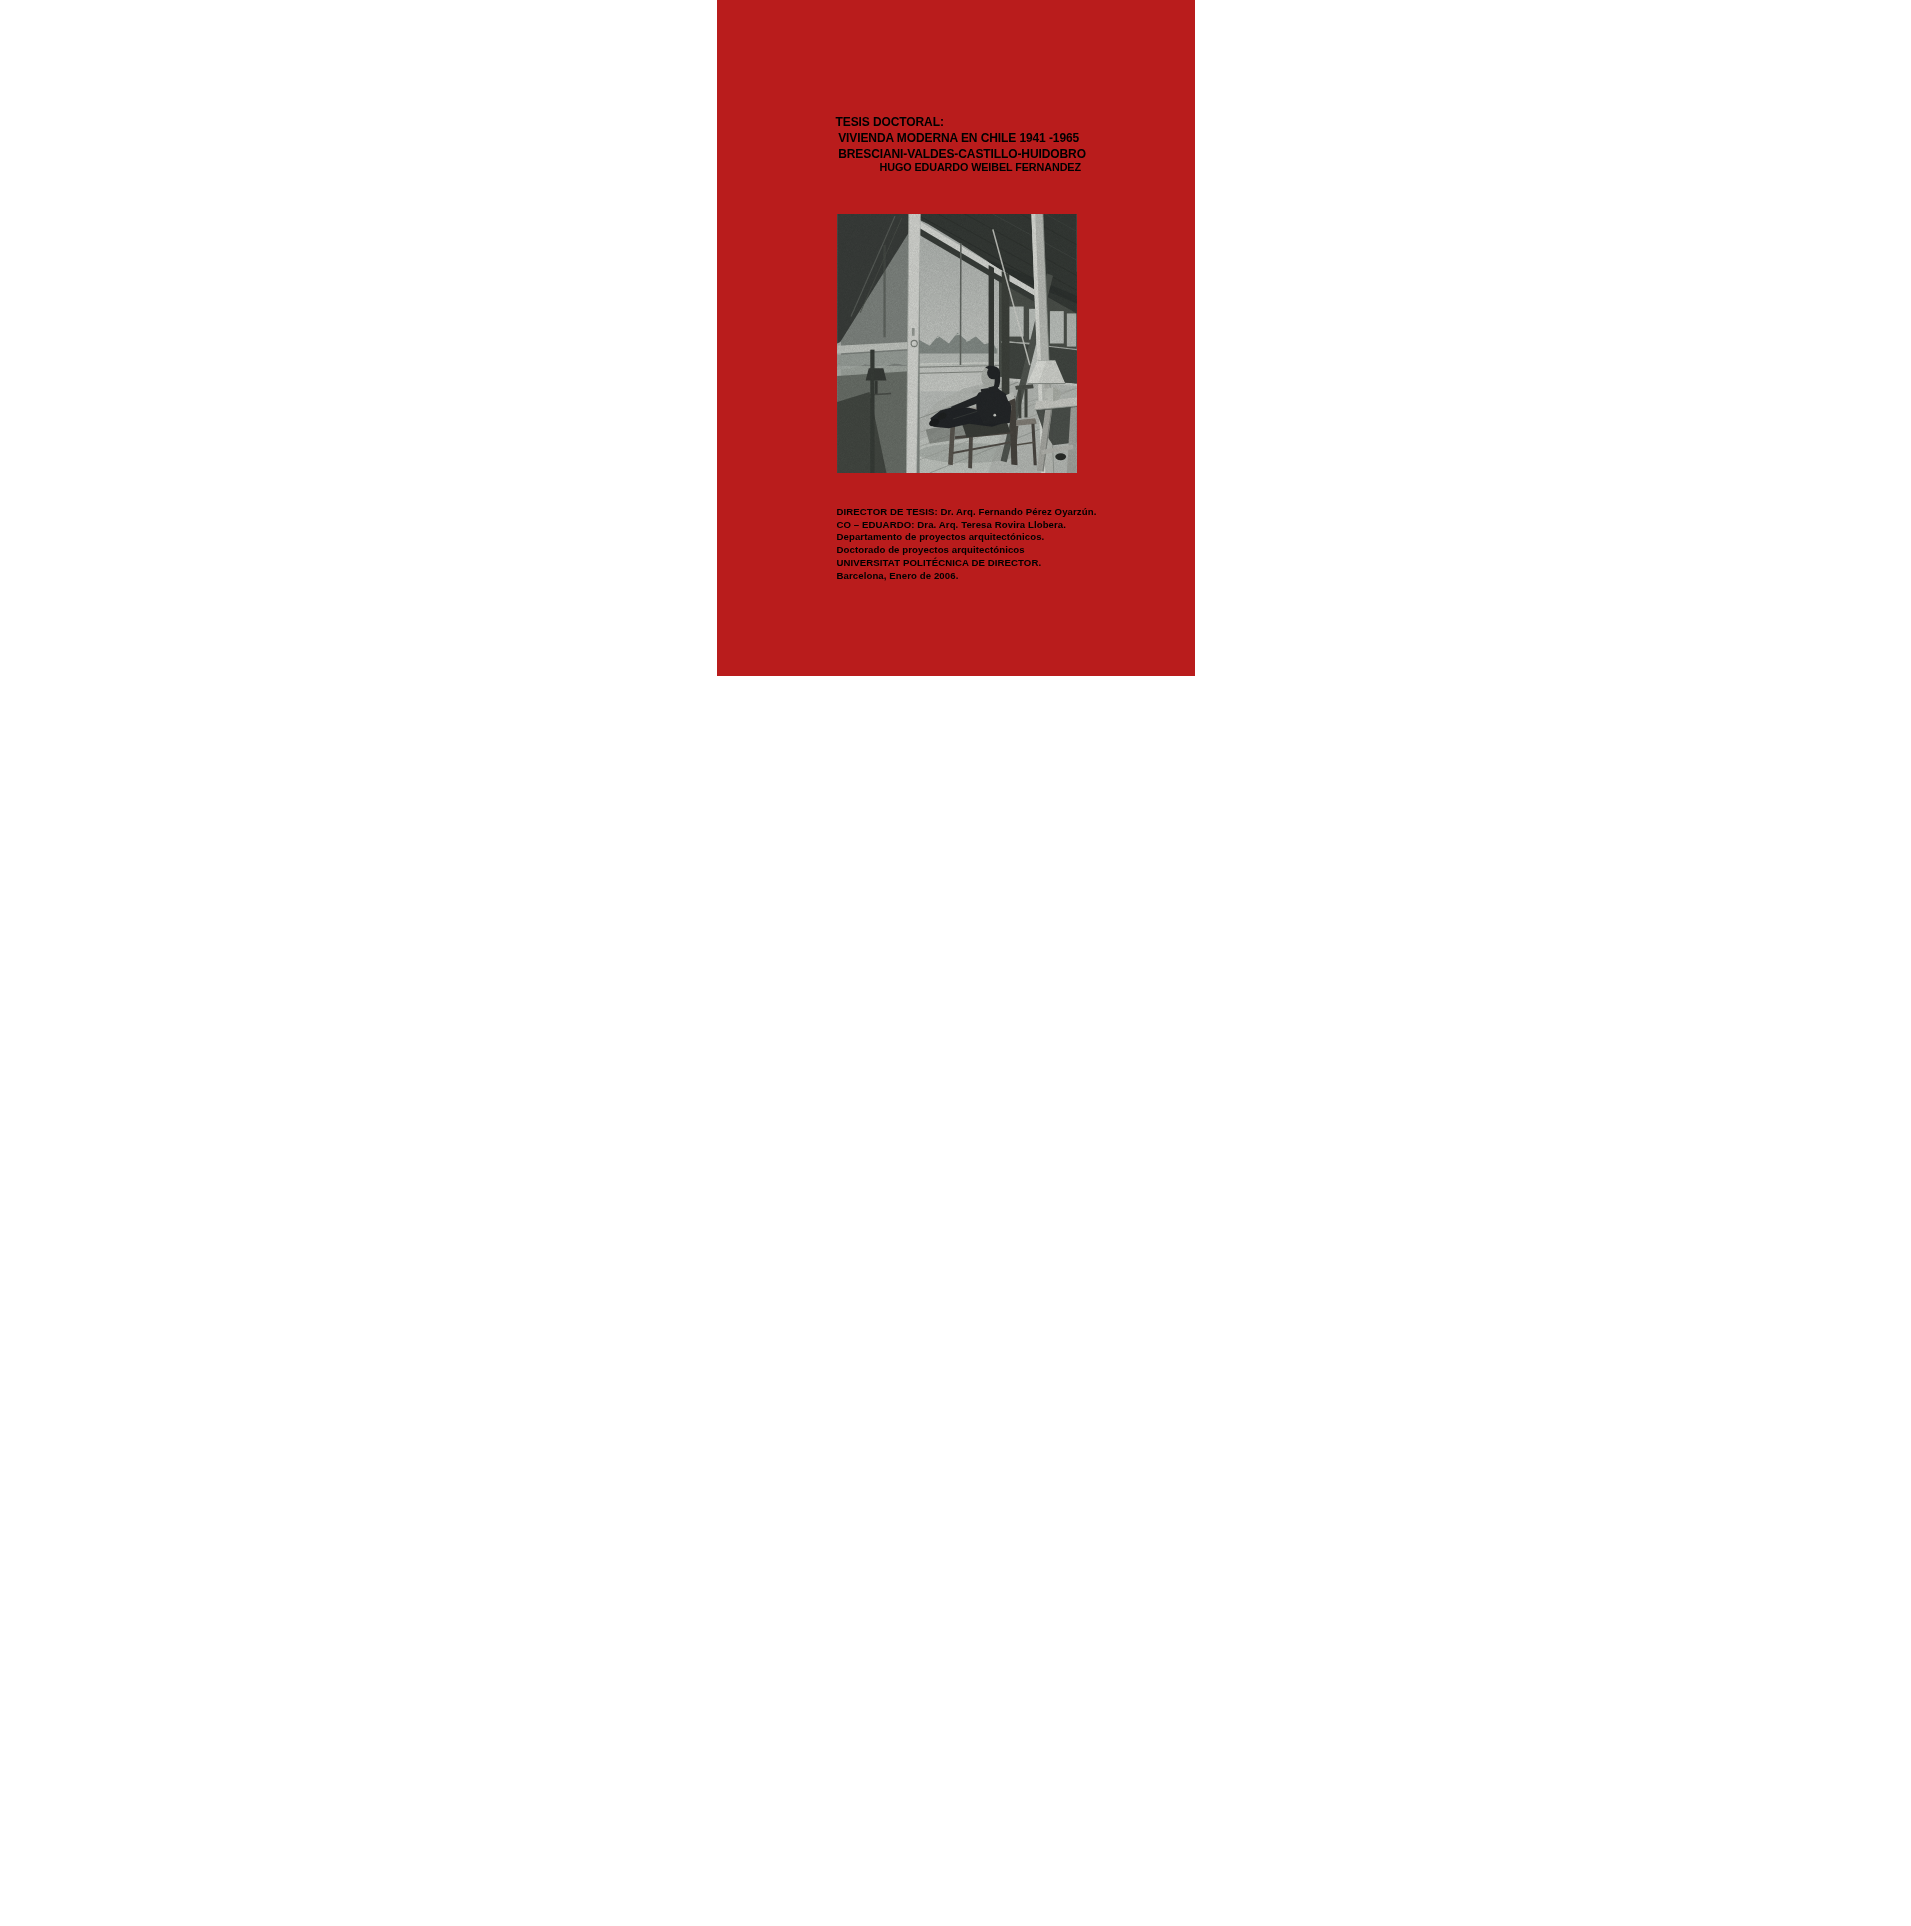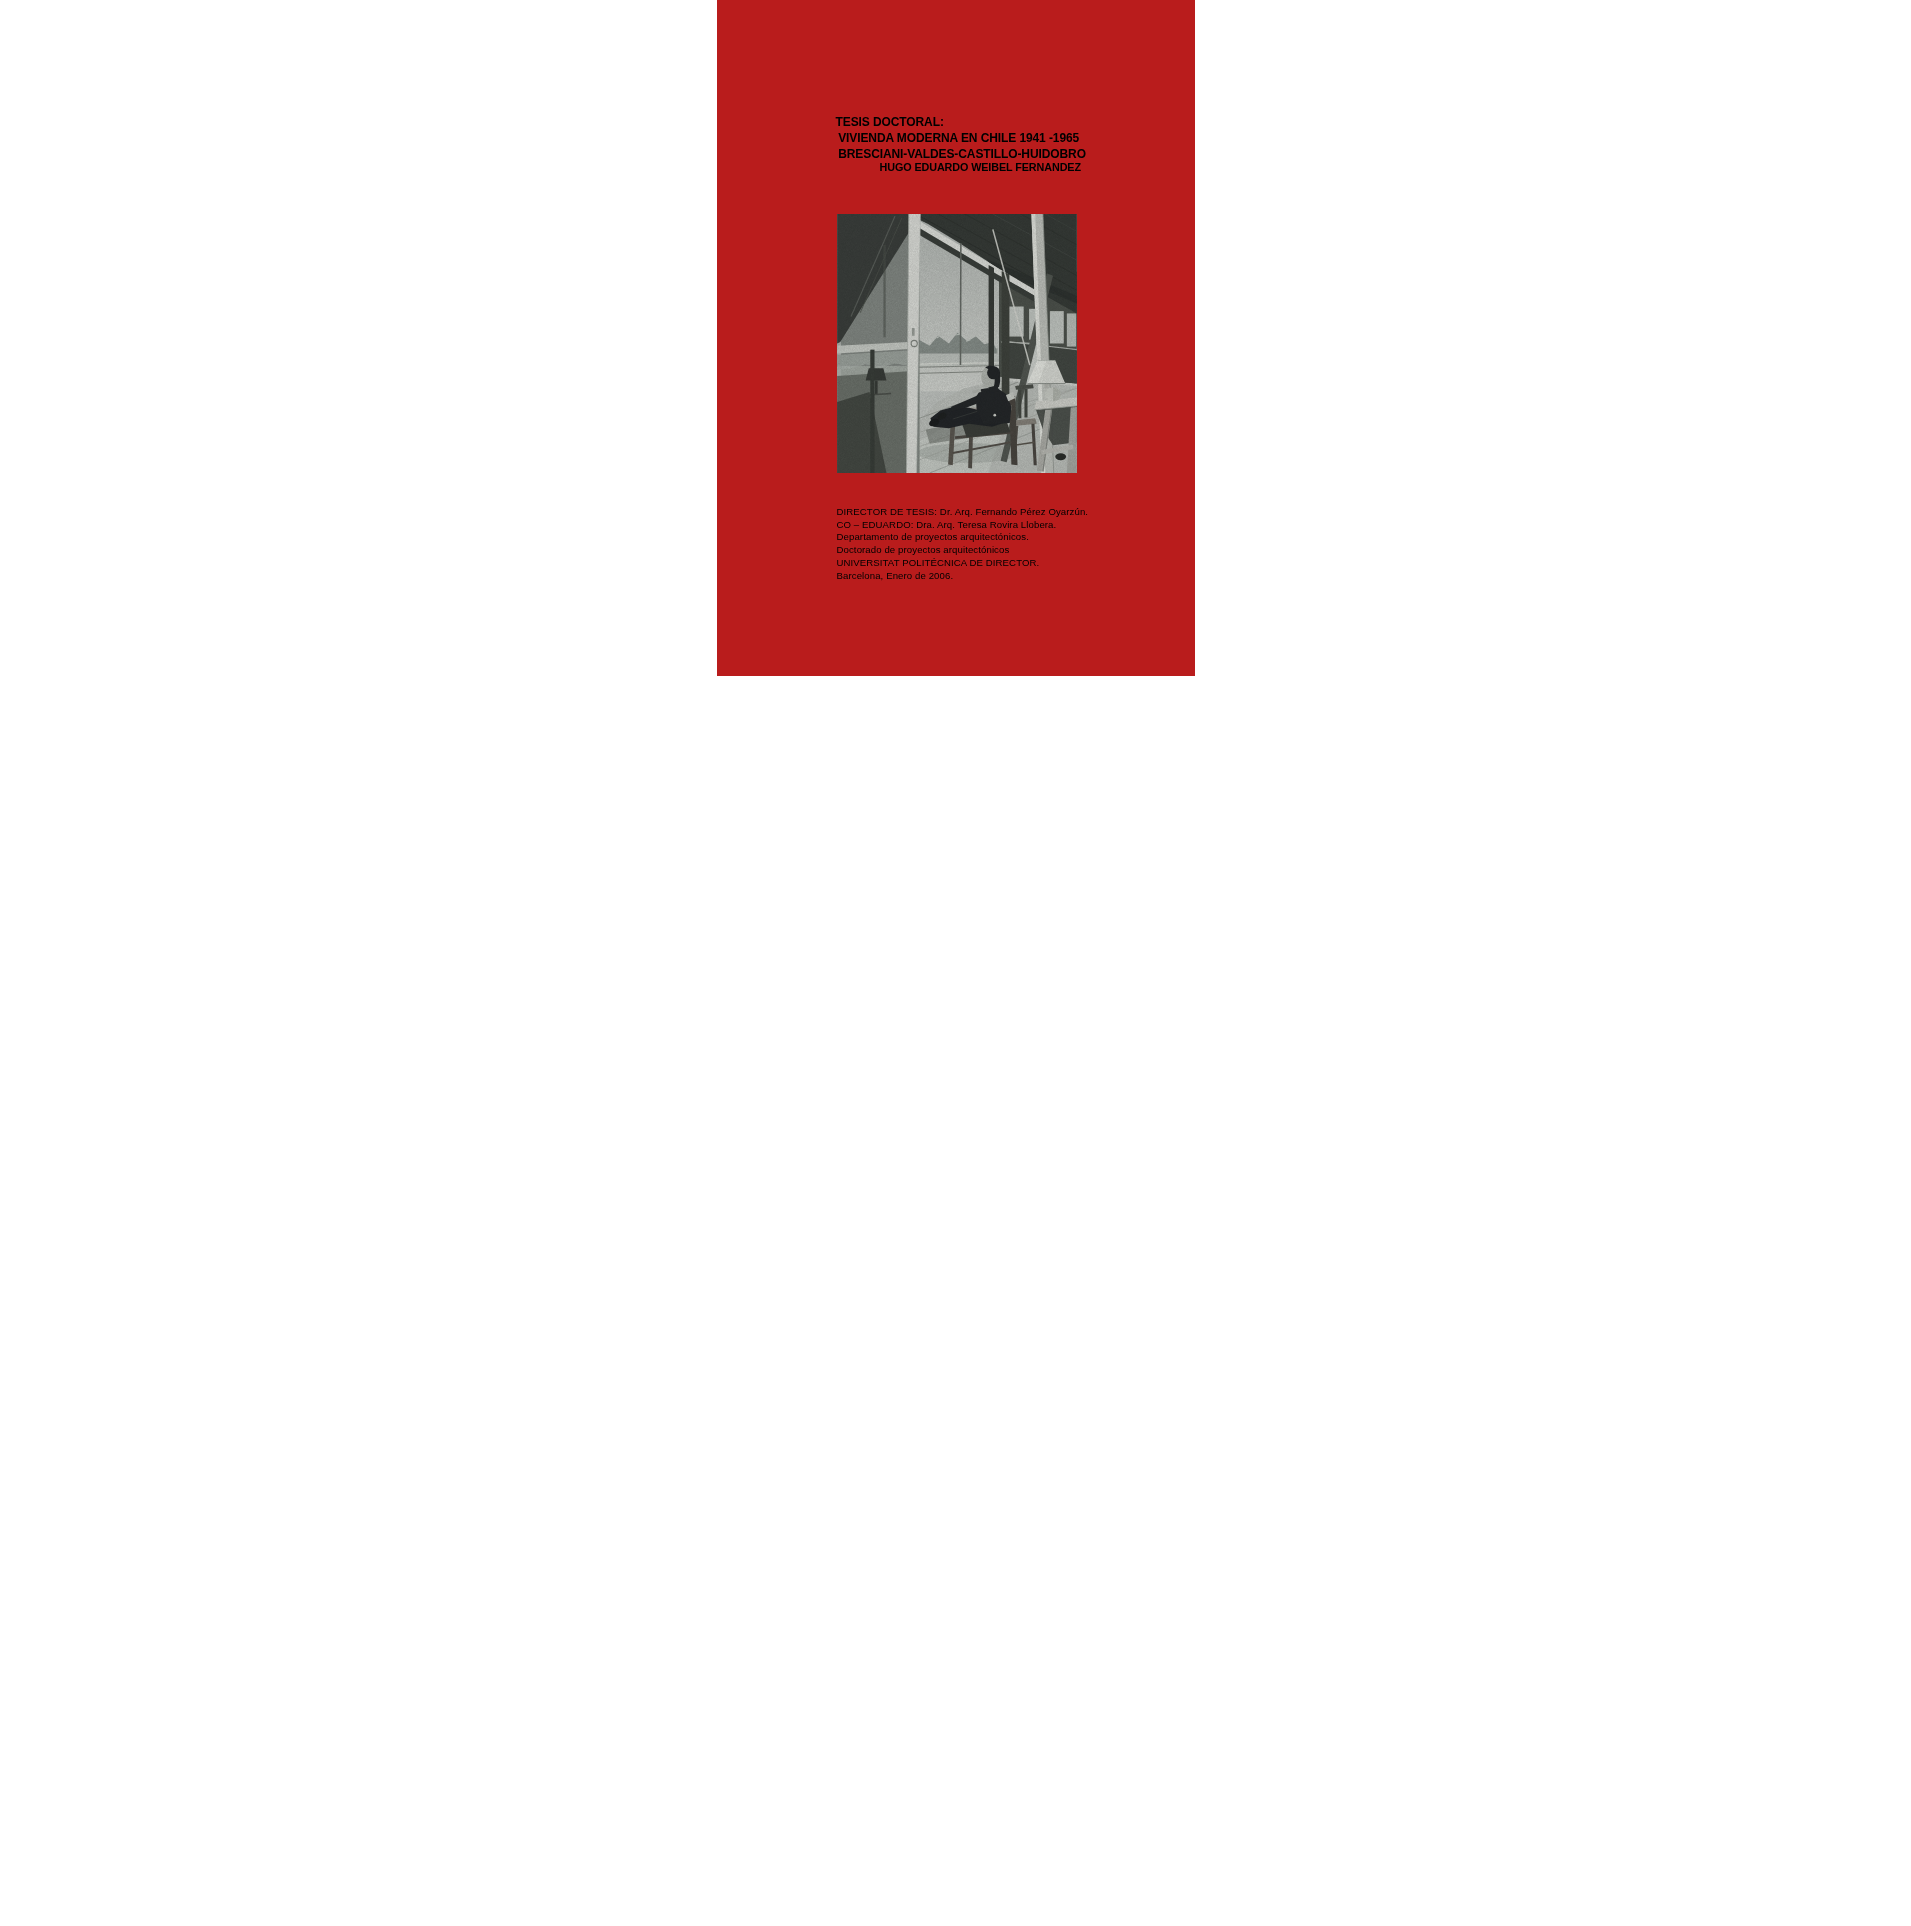--- a/index.html
+++ b/index.html
@@ -24,21 +24,21 @@
     letter-spacing:-0.1px;white-space:nowrap;margin-left:43px;
   }
   .photo{
     position:absolute;left:120px;top:214px;
     width:240px;height:259px;
     background:#c7cbc7;
   }
   .photo svg{display:block;width:100%;height:100%;}
   .credits-block{
     position:absolute;left:120px;top:506px;
-    font-size:9.6px;line-height:12.7px;font-weight:normal;
+    font-size:9.6px;line-height:12.7px;font-weight:bold;
     letter-spacing:0.1px;white-space:nowrap;
   }
 </style>
 </head>
 <body>
 
 <div class="page">
 
   <div class="title-block">
     <div>TESIS DOCTORAL:</div>

